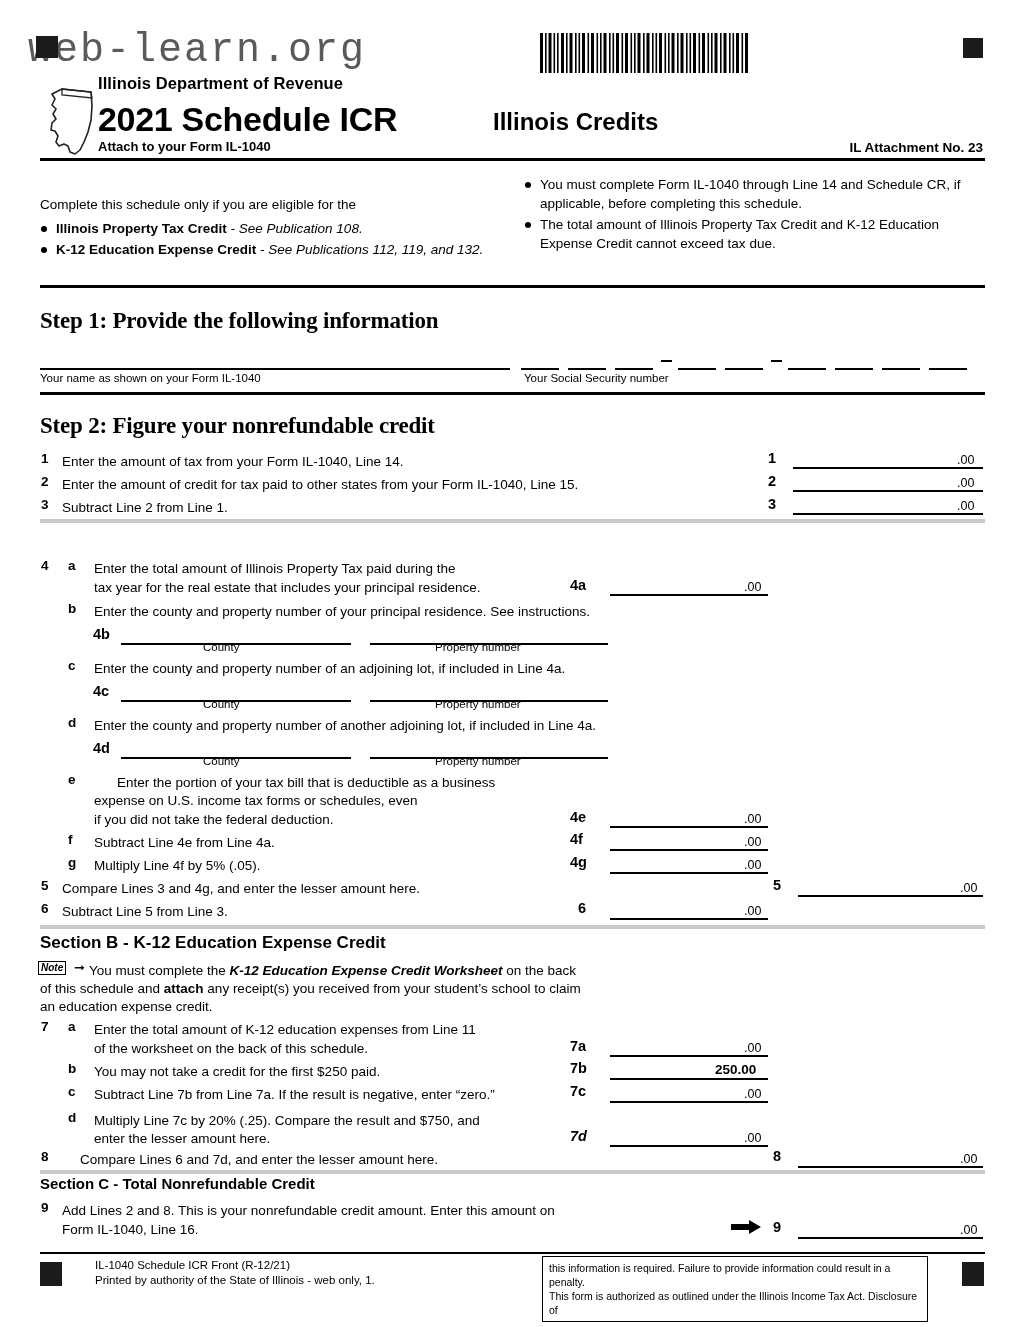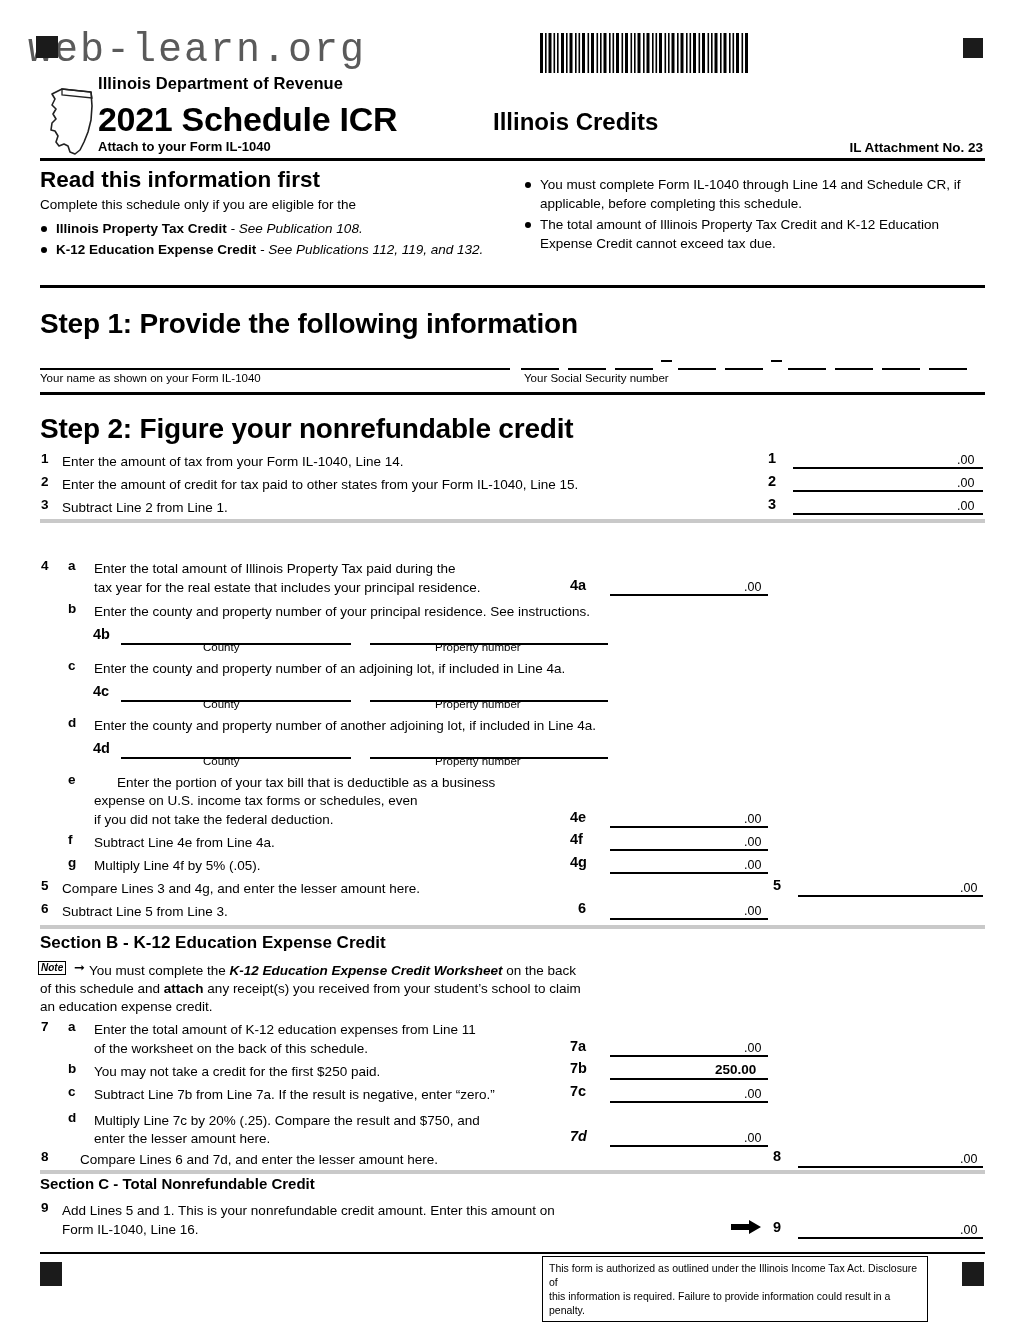--- a/index.html
+++ b/index.html
@@ -49,21 +49,21 @@
   .readfirst{position:absolute;left:40px;top:167px;font-size:22.5px;font-weight:bold;}
   .rf-sub{position:absolute;left:40px;top:197px;font-size:13.5px;}
   ul.bl{list-style:none;margin:0;padding:0;position:absolute;}
   ul.bl li{position:relative;padding-left:16px;font-size:13.5px;line-height:19px;margin-bottom:2px;}
   ul.bl li:before{content:"";position:absolute;left:1px;top:7px;width:6px;height:6px;border-radius:50%;background:#000;}
   .rf-left{left:40px;top:219px;width:470px;}
   .rf-right{left:524px;top:175px;width:470px;}
   .rf-right li{margin-bottom:9px;}
 
   
-  .step{position:absolute;font-size:28px;font-weight:bold;letter-spacing:-.2px;}
+  .step{position:absolute;font-size:23px;font-weight:bold;letter-spacing:-.2px;font-family:Liberation Serif, serif;}
 
   
   .fieldline{position:absolute;background:#000;height:1.6px;}
   .fieldcap{position:absolute;font-size:11.5px;}
 
   
   .lnum{position:absolute;font-size:13.5px;font-weight:bold;}
   .lltr{position:absolute;font-size:13.5px;font-weight:bold;}
   .ltext{position:absolute;font-size:13.5px;line-height:21px;}
 
@@ -164,21 +164,20 @@
     </svg>
   </div>
   <div class="dept">Illinois Department of Revenue</div>
   <div class="formtitle">2021 Schedule ICR</div>
   <div class="attach">Attach to your Form IL-1040</div>
   <div class="ilcredits">Illinois Credits</div>
   <div class="attachno">IL Attachment No. 23</div>
 
   <div class="rule rule-thick" style="left:40px;top:158px;width:945px;"></div>
 
-  <div class="readfirst">Read this information first</div>
   <div class="rf-sub">Complete this schedule only if you are eligible for the</div>
 
   <ul class="bl rf-left">
     <li>
       <span class="b">Illinois Property Tax Credit</span><span class="i"> - See Publication 108.</span>
     </li>
     <li>
       <span class="b">K-12 Education Expense Credit</span><span class="i"> - See Publications 112, 119, and 132.</span>
     </li>
   </ul>
@@ -366,34 +365,38 @@
   <div class="amtlabel" style="left:773px;top:1148px;">8</div>
   <div class="amtline" style="left:798px;top:1166px;width:185px;"></div>
   <div class="abs" style="left:805px;top:1150px;font-size:13.5px;"></div>
   <div class="cents" style="left:960px;top:1152px;">.00</div>
 
   <div class="rule rule-grey" style="left:40px;top:1170px;width:945px;"></div>
 
   <div class="seclabel" style="left:40px;top:1175px;font-size:15px;">Section C - Total Nonrefundable Credit</div>
 
   <div class="lnum" style="left:41px;top:1200px;">9</div>
-  <div class="ltext" style="left:62px;top:1200px;">Add Lines 5 and 1. This is your nonrefundable credit amount. Enter this amount on</div>
+  <div class="ltext" style="left:62px;top:1200px;">Add Lines 2 and 8. This is your nonrefundable credit amount. Enter this amount on</div>
   <div class="ltext" style="left:62px;top:1219px;">Form IL-1040, Line 16.</div>
 
   <div class="bigarrow" style="left:731px;top:1220px;">
     <svg width="30" height="14" viewBox="0 0 30 14">
         <path d="M0 4 L18 4 L18 0 L30 7 L18 14 L18 10 L0 10 Z" fill="#000"></path>
       </svg>
   </div>
   <div class="amtlabel" style="left:773px;top:1219px;">9</div>
   <div class="amtline" style="left:798px;top:1237px;width:185px;"></div>
   <div class="abs" style="left:805px;top:1221px;font-size:13.5px;"></div>
   <div class="cents" style="left:960px;top:1223px;">.00</div>
 
   <div class="rule rule-med" style="left:40px;top:1252px;width:945px;"></div>
 
+  <div class="foot" style="left:95px;top:1258px;">
+    <div>IL-1040 Schedule ICR Front (R-12/21)</div>
+    <div>Printed by authority of the State of Illinois - web only, 1.</div>
+  </div>
 
   <div class="disclosure" style="left:542px;top:1256px;">
+    <div>this information is required.  Failure to provide information could result in a penalty.</div>
     <div>This form is authorized as outlined under the Illinois Income Tax Act.  Disclosure of</div>
-    <div>this information is required.  Failure to provide information could result in a penalty.</div>
   </div>
 
 </div>
 
 </body></html>

